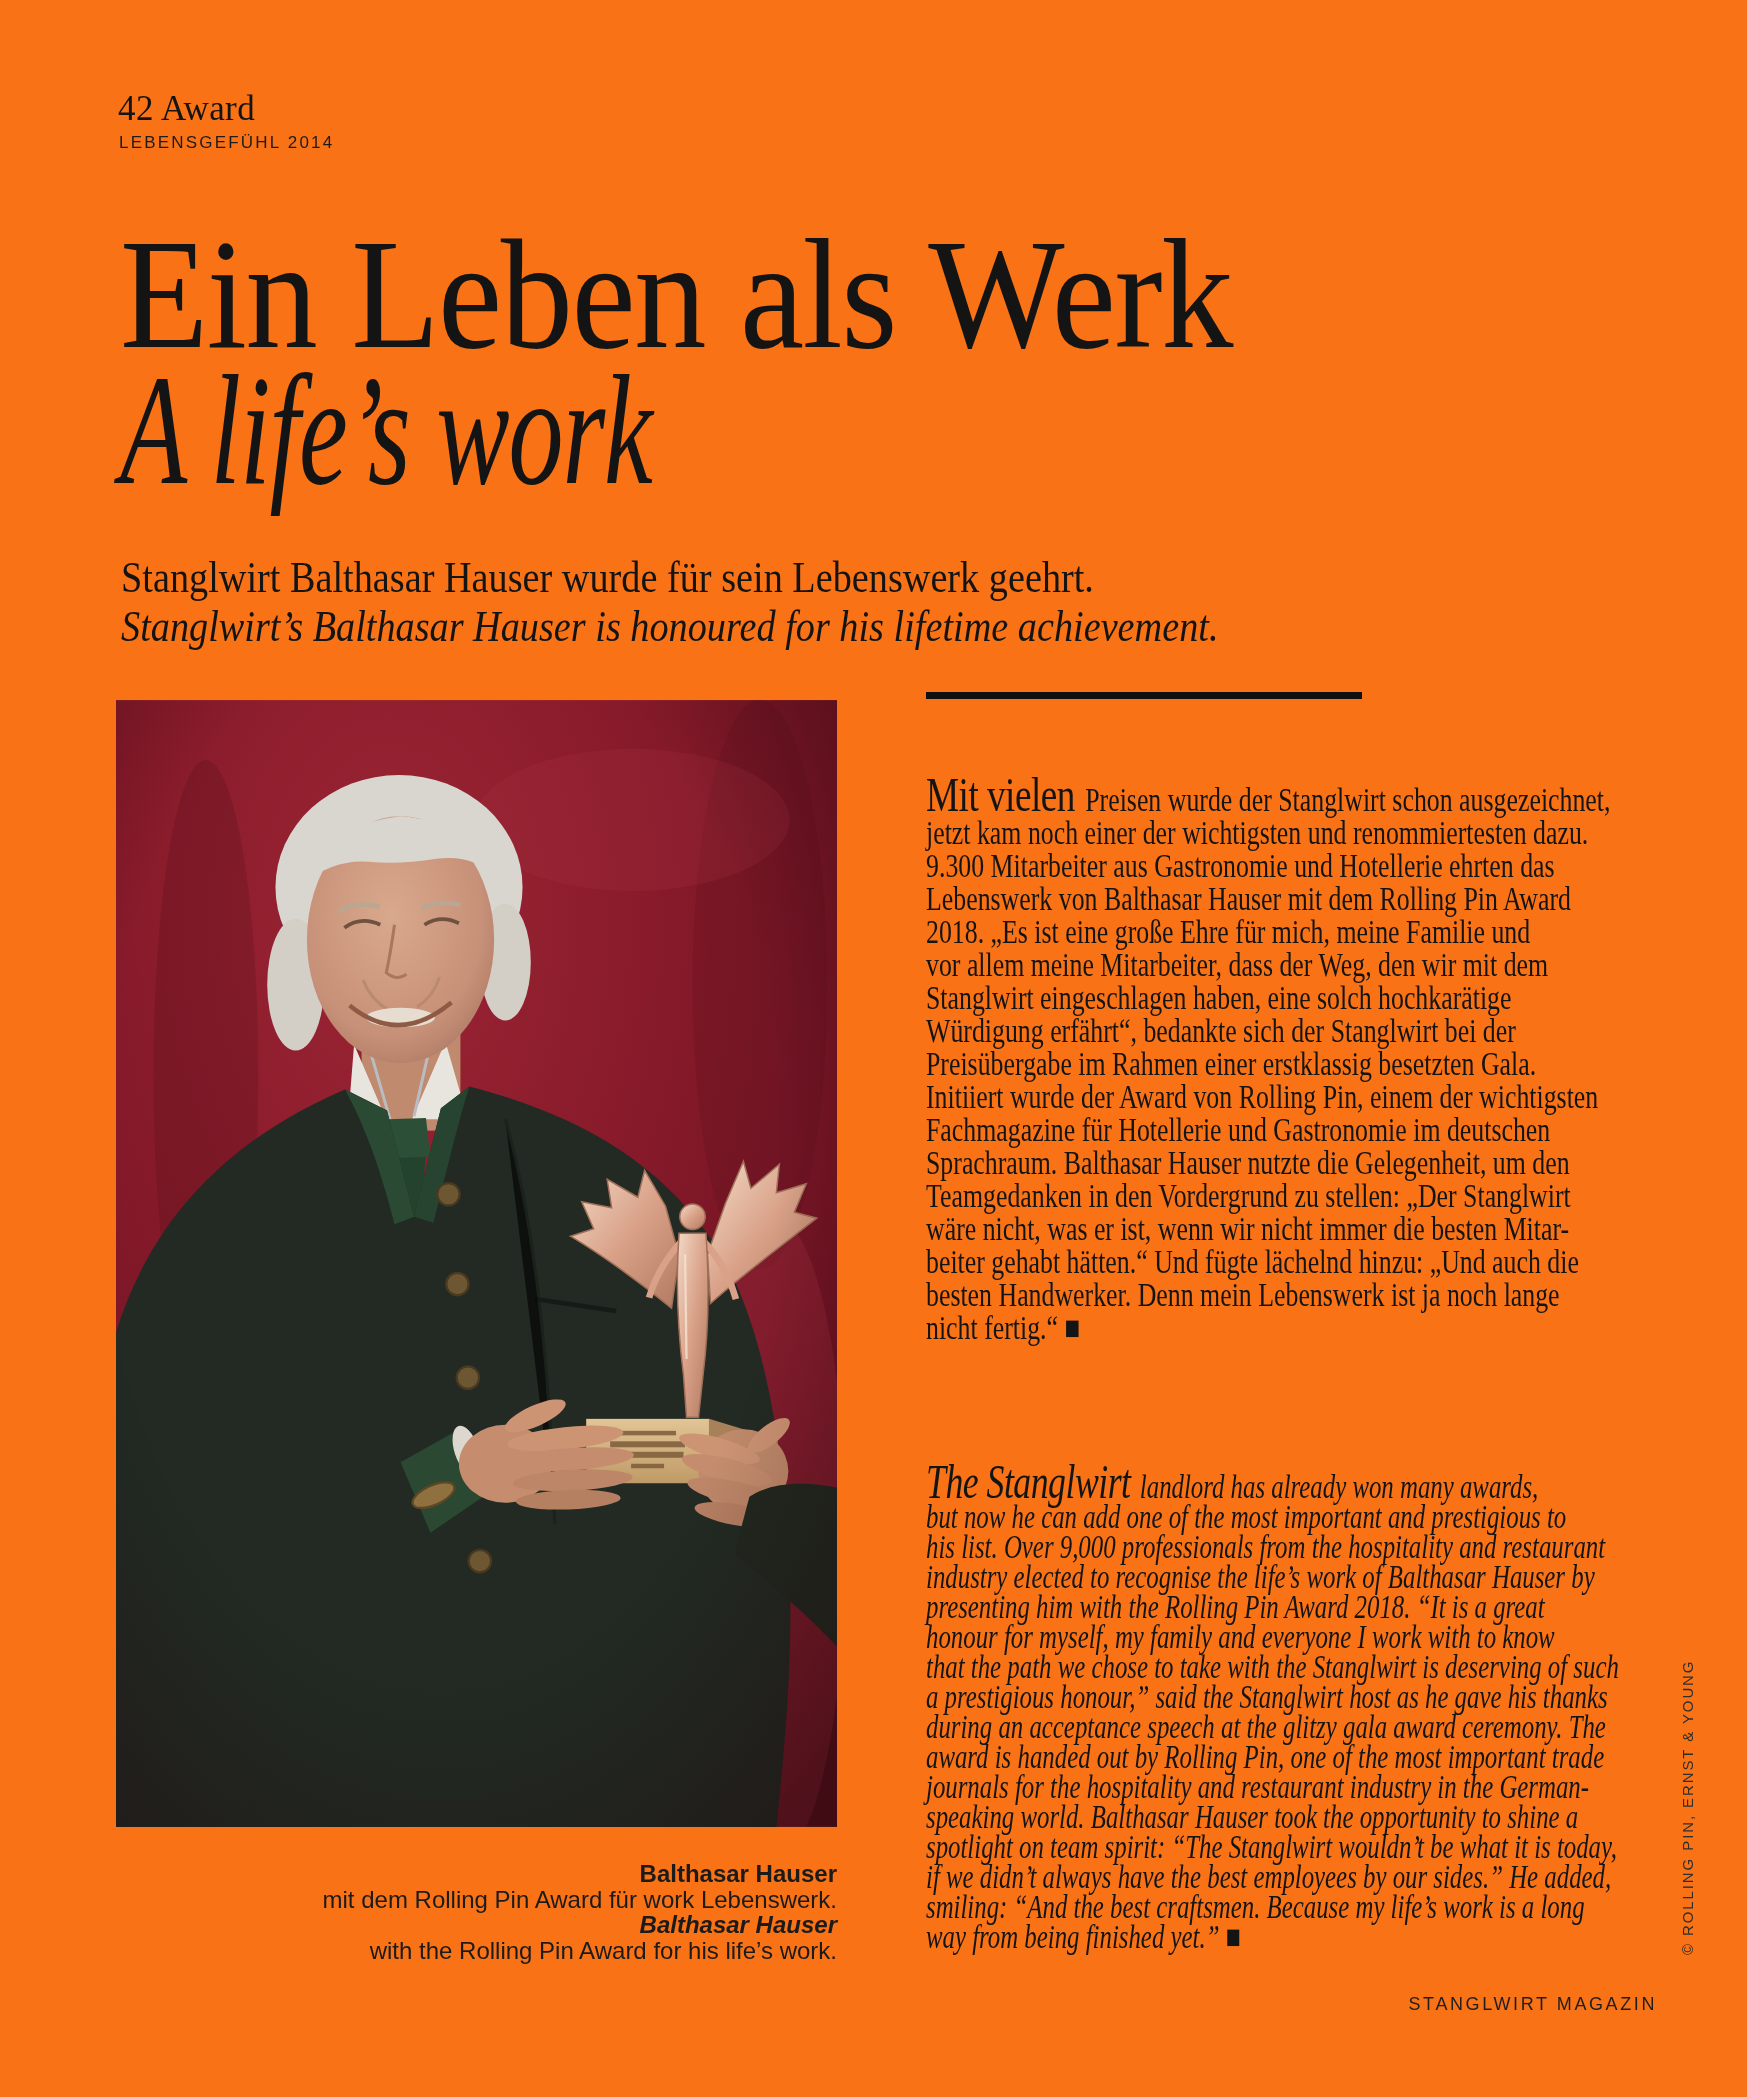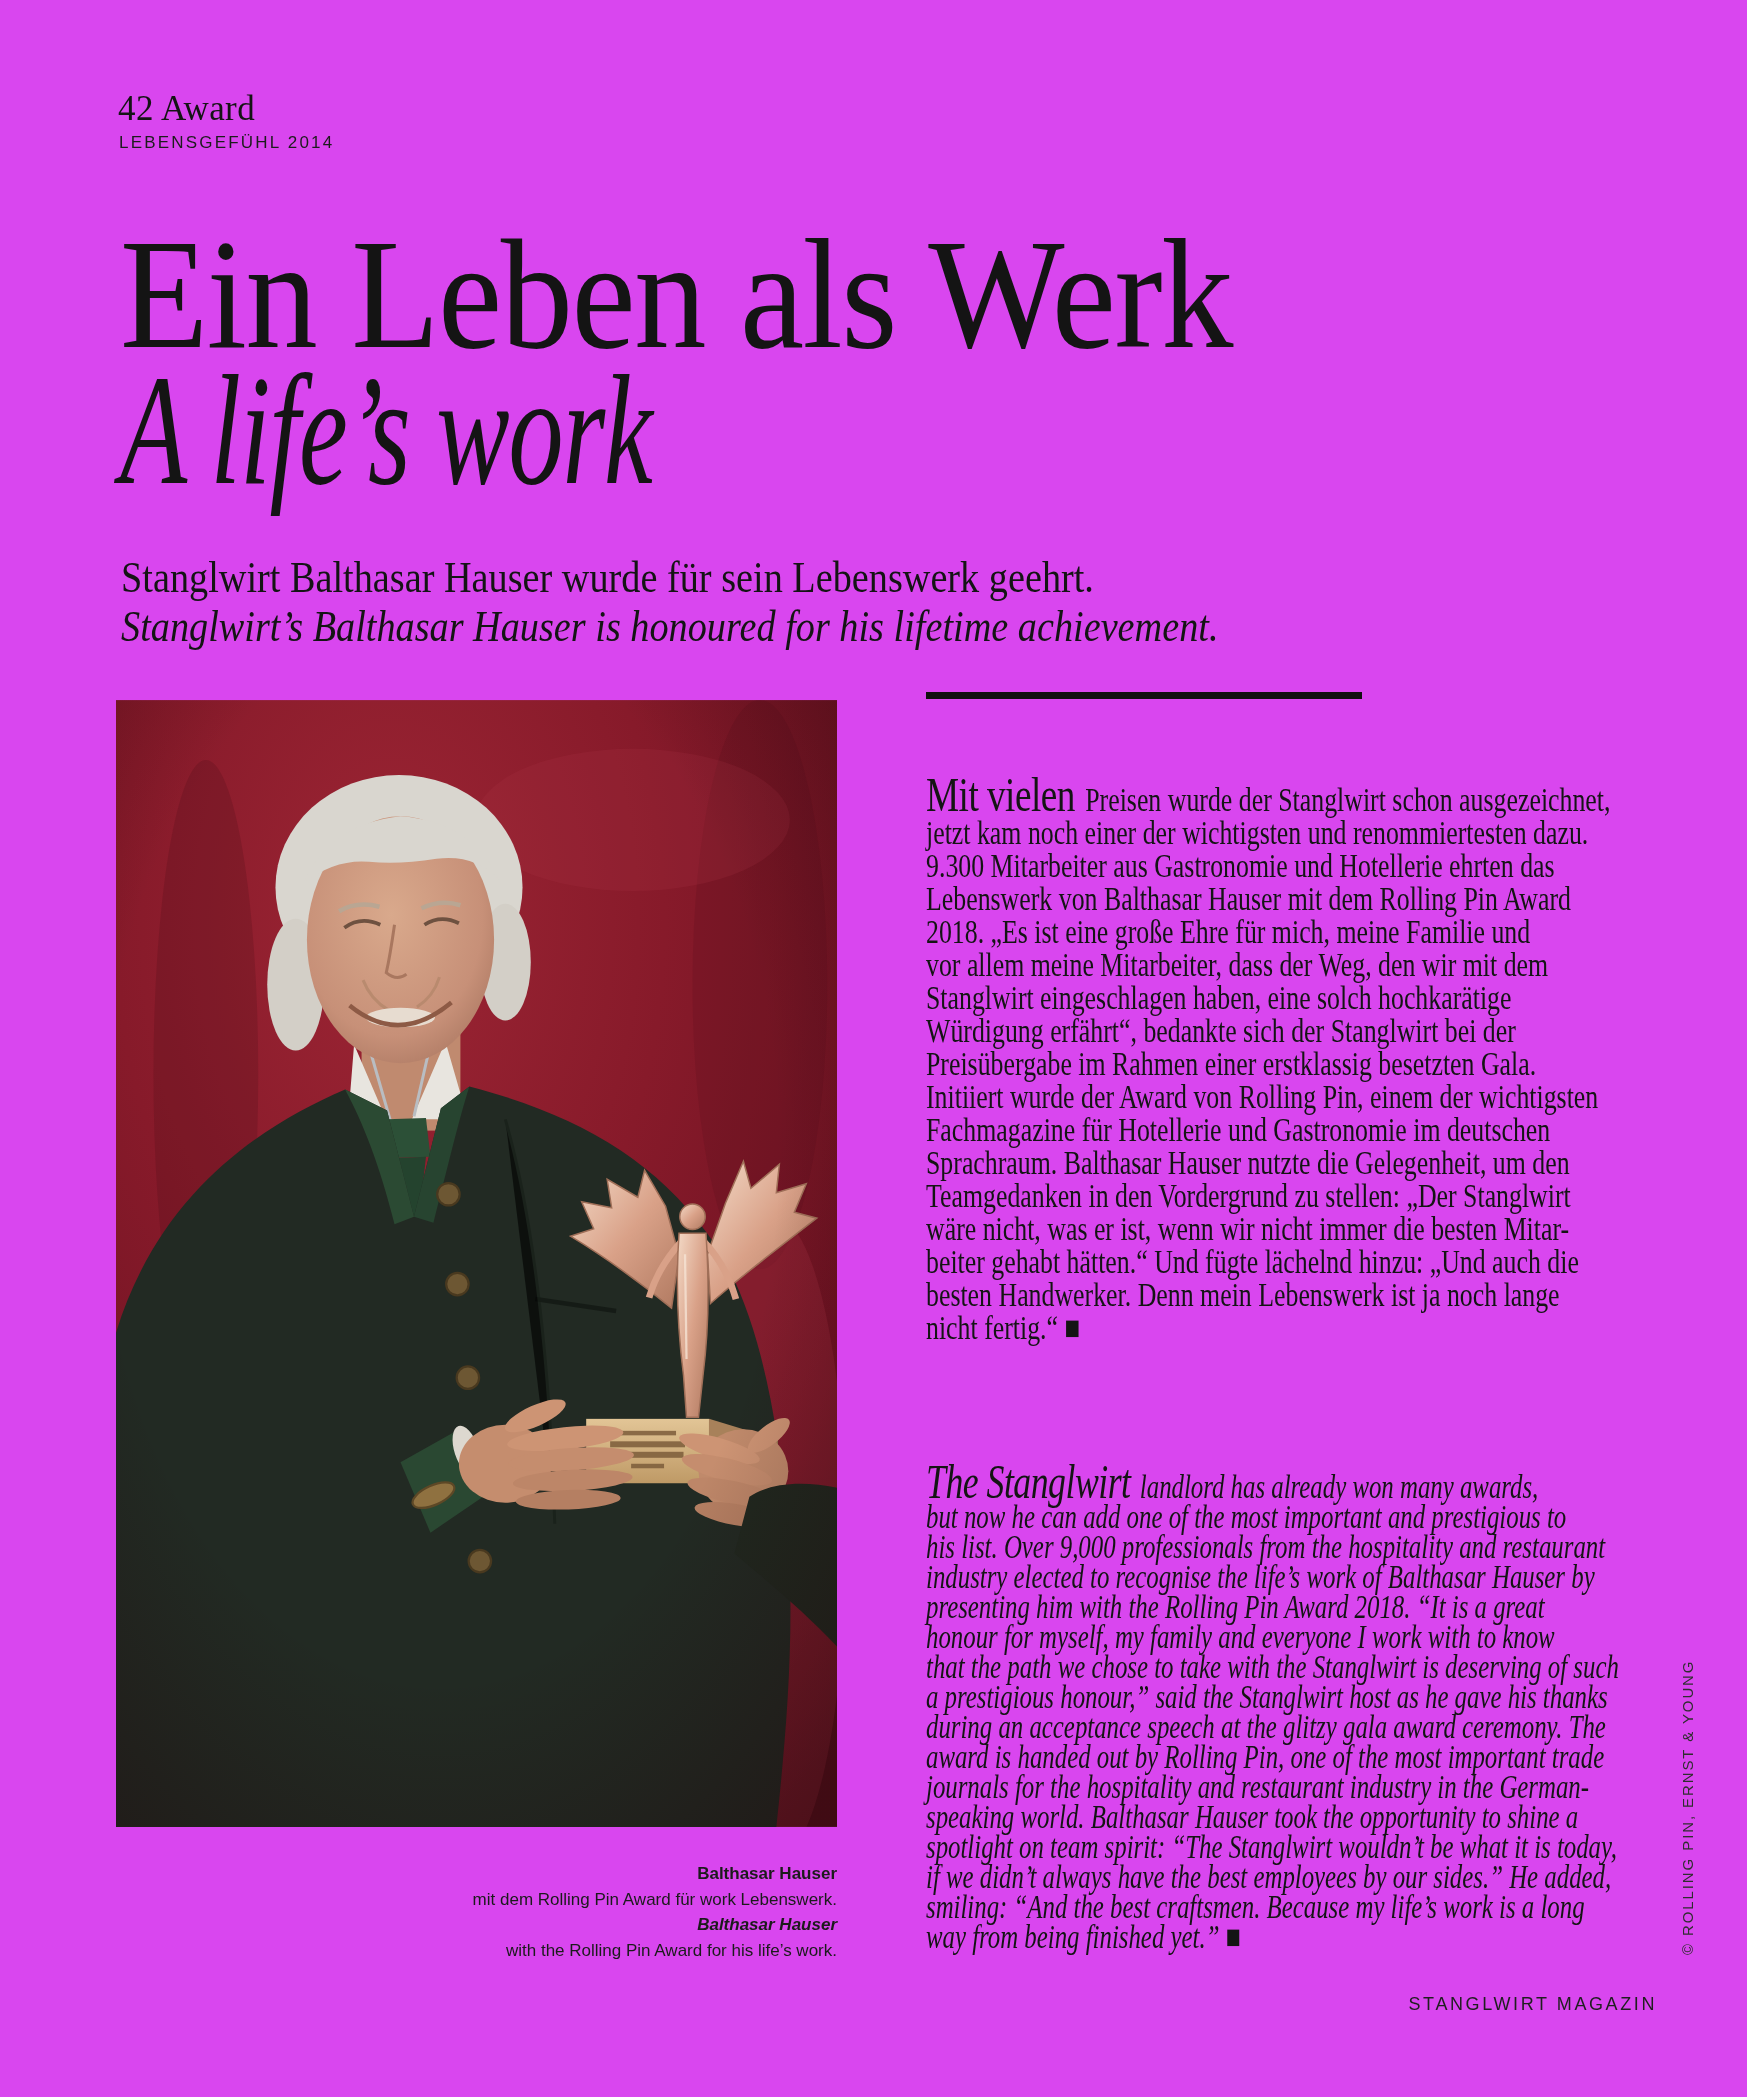--- a/index.html
+++ b/index.html
@@ -1,20 +1,20 @@
 <!DOCTYPE html>
 <html style="font-size:12px"><head>
 <meta charset="utf-8">
 <title>Ein Leben als Werk</title>
 <style>
   * { margin:0; padding:0; box-sizing:border-box; }
   html,body { background:#ffffff; }
   .page {
     position:relative; width:1748px; height:2097px;
-    background:#d946ef; overflow:hidden;
+    background:#f97316; overflow:hidden;
     font-family:"Liberation Serif", serif; color:#141414;
   }
   
   .folio {
     position:absolute; left:118px; top:91px;
     font-size:35px; line-height:1; letter-spacing:0.4px; white-space:nowrap;
   }
   .kicker {
     position:absolute; left:119px; top:133px;
     font-family:"Liberation Sans", sans-serif;
@@ -63,21 +63,21 @@
   }
   .body-lines { white-space:pre-line; }
   
   .photo {
     position:absolute; left:116px; top:700px; width:721px; height:1127px;
   }
   
   .caption {
     position:absolute; left:313px; top:1861px; width:524px;
     text-align:right; font-family:"Liberation Sans", sans-serif;
-    font-size:17px; line-height:25.5px; color:#1b1b1b;
+    font-size:24px; line-height:25.5px; color:#1b1b1b;
   }
   .caption .b  { font-weight:bold; }
   .caption .bi { font-weight:bold; font-style:italic; }
   .caption .i  { }
   
   .credit {
     position:absolute; left:1679px; top:1955px;
     transform:rotate(-90deg); transform-origin:0 0;
     font-family:"Liberation Sans", sans-serif;
     font-size:15px; letter-spacing:1.9px; color:#2e2e2e; white-space:nowrap;

